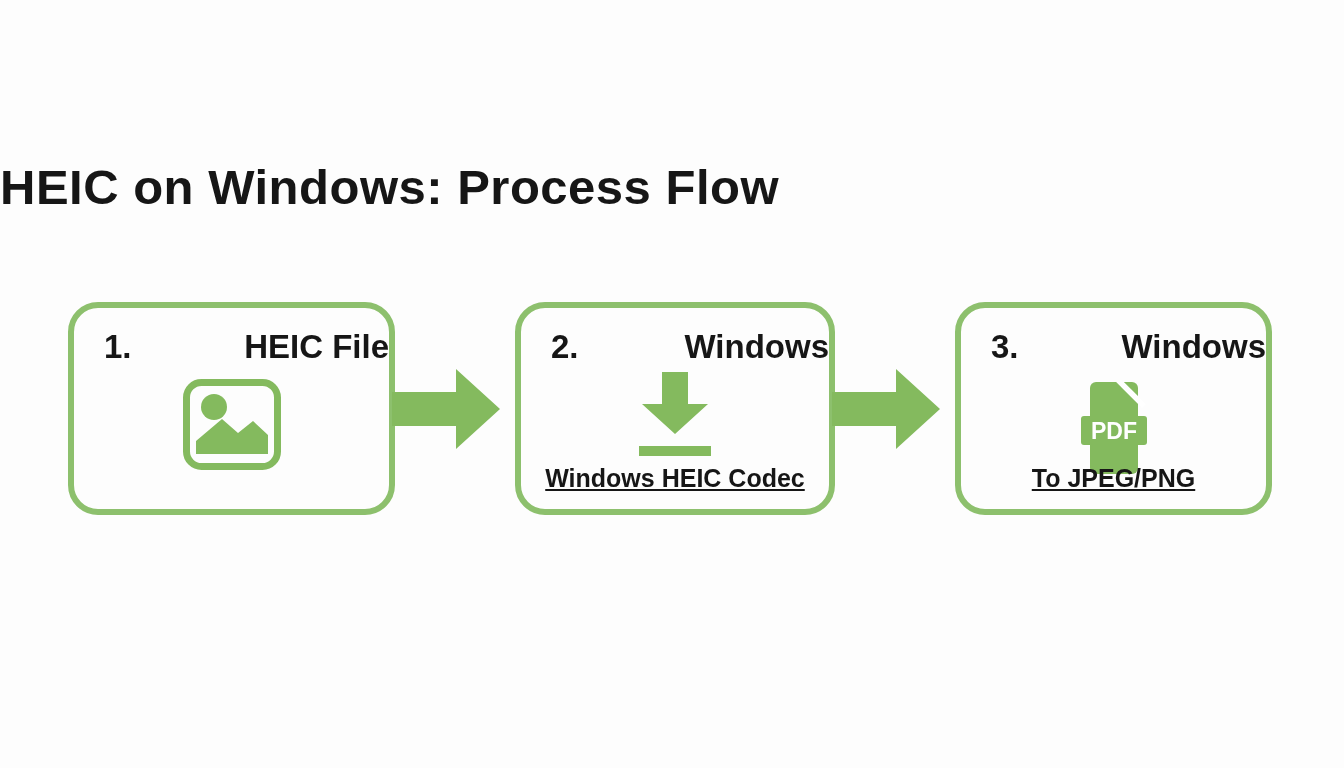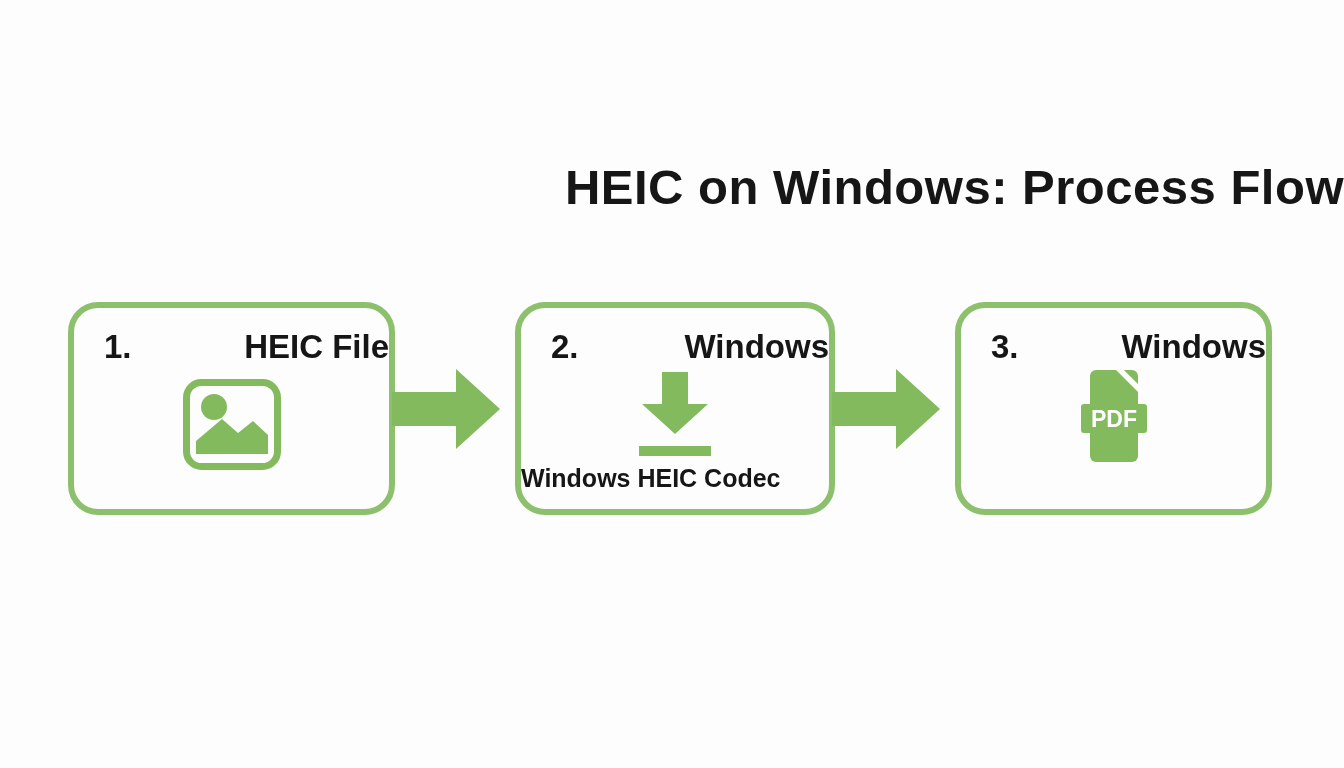--- a/index.html
+++ b/index.html
@@ -3,42 +3,42 @@
 <meta charset="utf-8">
 <style>
   html,body{margin:0;padding:0;}
   body{
     width:1344px;height:768px;position:relative;overflow:hidden;
     background:#fdfdfd;color:#161616;
     font-family:"Liberation Sans", sans-serif;
   }
   .title{
     position:absolute;top:126px;left:0;width:100%;
-    text-align:right;font-size:49px;font-weight:bold;
+    text-align:left;font-size:49px;font-weight:bold;
     letter-spacing:0.5px;
   }
   .flow{position:absolute;top:302px;left:0;width:100%;height:213px;}
   .step-box{
     position:absolute;top:0;height:213px;box-sizing:border-box;
     border:6px solid var(--green-border);border-radius:30px;
     background:transparent;
   }
   #box1{left:68px;width:327px;}
   #box2{left:515px;width:320px;}
   #box3{left:955px;width:317px;}
   .head{position:absolute;top:22px;left:0;right:0;font-size:33px;font-weight:bold;line-height:1;}
   .num{position:absolute;left:30px;top:0;}
   .label{display:block;text-align:right;}
   .icon-wrap{position:absolute;left:50%;transform:translateX(-50%);line-height:0;}
   #box1 .icon-wrap{top:70px;}
   #box2 .icon-wrap{top:64px;}
-  #box3 .icon-wrap{top:60px;}
+  #box3 .icon-wrap{top:72px;}
   .sub{
     position:absolute;top:156px;left:0;right:0;
-    font-size:25px;font-weight:bold;
+    text-align:center;font-size:25px;font-weight:bold;text-decoration:underline;
   }
   .connector{position:absolute;top:59px;line-height:0;}
   #conn1{left:392px;}
   #conn2{left:832px;}
   svg .fill{fill:var(--green);}
   svg .stroke{stroke:var(--green);}
 </style>
 </head>
 <body style="background: rgb(253, 253, 253); color: rgb(22, 22, 22);">
 
@@ -92,15 +92,16 @@
       <span class="label">Windows</span>
     </div>
     <div class="icon-wrap">
       <svg width="70" height="96" viewBox="0 0 70 96" xmlns="http://www.w3.org/2000/svg">
         <rect x="11" y="2" width="48" height="92" rx="6" class="fill"></rect>
         <line x1="36" y1="-3" x2="65" y2="26" stroke="#ffffff" stroke-width="5.5"></line>
         <rect x="2" y="36" width="66" height="29" rx="3" class="fill"></rect>
         <text x="35" y="58.5" text-anchor="middle" font-size="23" font-weight="bold" font-family="Liberation Sans, sans-serif" fill="#ffffff">PDF</text>
       </svg>
     </div>
+    <div class="sub">To JPEG/PNG</div>
   </div>
 
 </div>
 
 </body></html>

